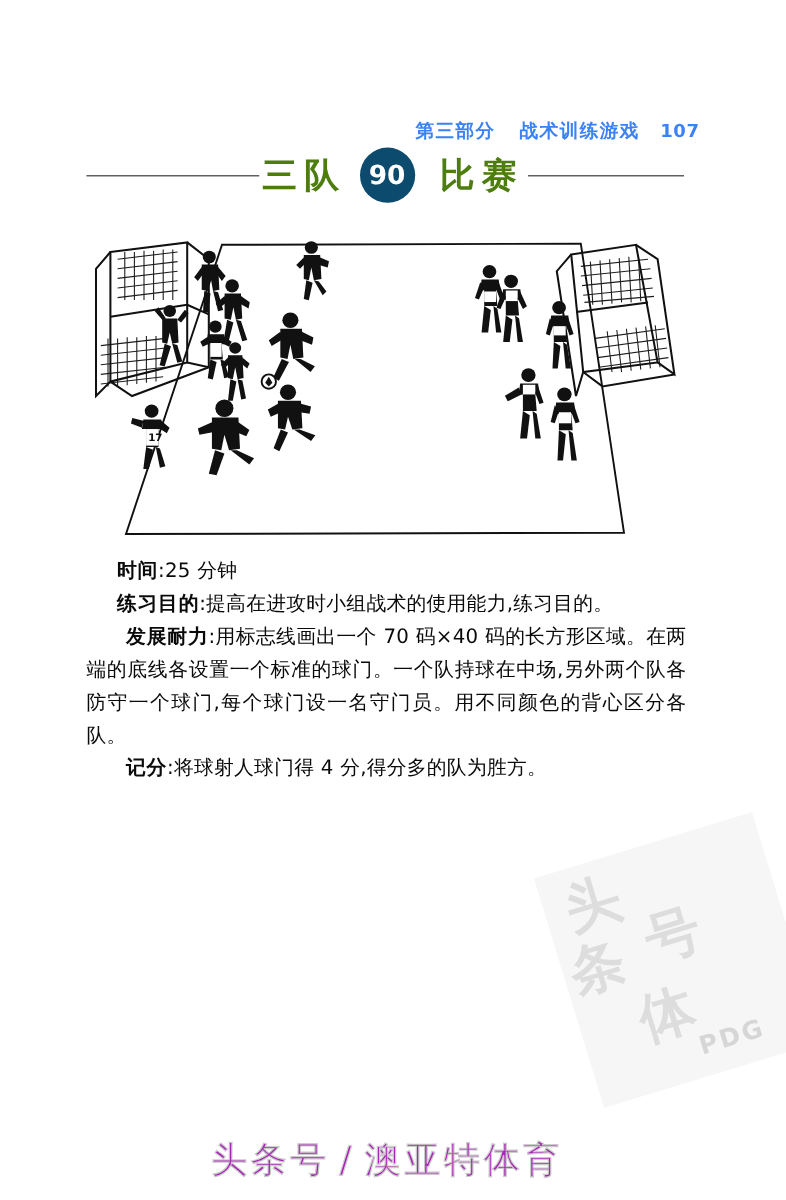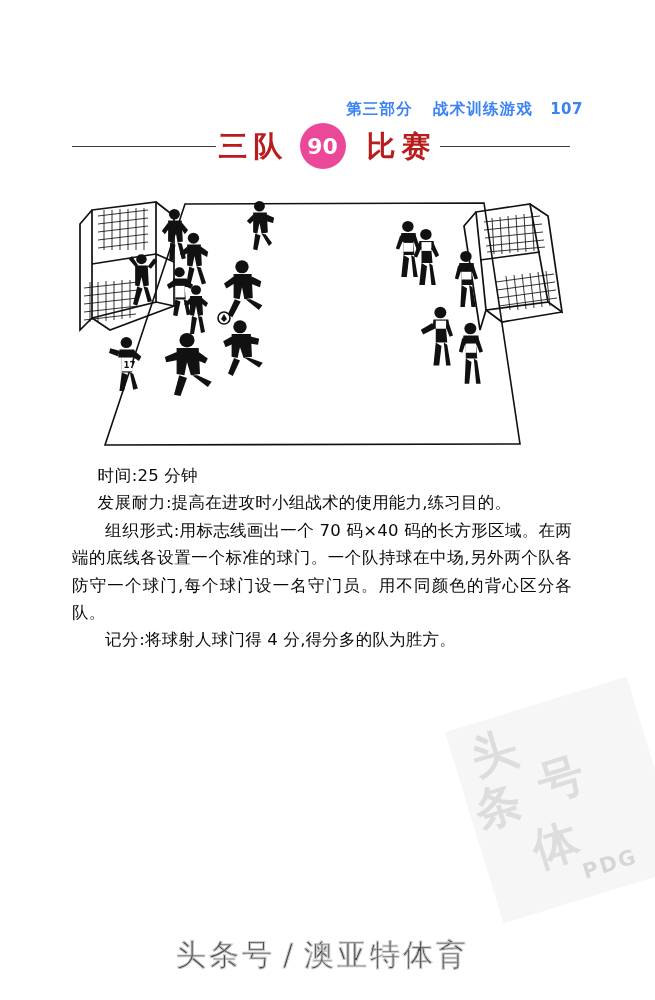--- a/index.html
+++ b/index.html
@@ -70,36 +70,36 @@
     height: 56px;
     display: flex;
     align-items: center;
     justify-content: center;
     gap: 0;
   }
   .title-word {
     font-size: 29px;
     font-weight: 700;
     letter-spacing: 6px;
-    color: #b91c1c;
+    color: #4d7c0f;
     line-height: 1;
     position: relative;
     z-index: 3;
     background: #fff;
     padding: 0 3px;
   }
   .title-word.left-w  { margin-right: 8px; }
   .title-word.right-w { margin-left: 18px; }
   .badge {
     position: relative;
     z-index: 4;
     width: 46px;
     height: 46px;
     border-radius: 50%;
-    background: #ec4899;
+    background: #0c4a6e;
     color: #fff;
     display: flex;
     align-items: center;
     justify-content: center;
     font-size: 22px;
     font-weight: 700;
     letter-spacing: 0px;
     font-family: "DejaVu Sans", "Liberation Sans", sans-serif;
   }
 
@@ -127,21 +127,21 @@
   }
   .para {
     margin: 0;
     text-indent: 2em;
     text-align: justify;
     text-justify: inter-ideograph;
     letter-spacing: 0.2px;
   }
   .para.tight { text-indent: 1.55em; }
   .lbl {
-    font-weight: 400;
+    font-weight: 700;
     letter-spacing: 0.6px;
   }
 
   
   .wm-pdg {
     position: absolute;
     left: 470px;
     top: 700px;
     width: 190px;
     height: 200px;
@@ -175,29 +175,29 @@
     font-size: 21px;
     letter-spacing: 2px;
     font-weight: 600;
     color: rgba(0,0,0,0.13);
     font-family: "DejaVu Sans", "Liberation Sans", sans-serif;
   }
 
   .footer-wm {
     position: absolute;
     left: 0;
-    bottom: 24px;
+    bottom: 12px;
     width: 655px;
     text-align: center;
     padding-right: 10px;
     box-sizing: border-box;
     font-size: 30px;
     font-weight: 400;
     letter-spacing: 3px;
-    color: #404040;
+    color: #a21caf;
     -webkit-text-stroke: 1px #c9c9c9;
     text-shadow: 0 0 0 #c9c9c9;
     opacity: 0.95;
     z-index: 2;
     white-space: nowrap;
   }
   .footer-wm .slash { padding: 0 8px; -webkit-text-stroke: 1px #cfcfcf; }
 </style>
 </head>
 <body>
@@ -402,22 +402,22 @@
           <path d="M16 12 L20 24 L17 25 L14 17 Z"></path>
           <path d="M5 30 L4 52 L8 52 L10 33 Z"></path>
           <path d="M12 30 L14 52 L18 52 L15 32 Z"></path>
         </g>
       </g>
     </svg>
   </div>
 
   <div class="body">
     <p class="para tight"><span class="lbl">时间</span><span>:25 分钟</span></p>
-    <p class="para tight"><span class="lbl">发展耐力</span><span>:提高在进攻时小组战术的使用能力,练习目的。</span></p>
-    <p class="para"><span class="lbl">组织形式</span><span>:用标志线画出一个 70 码×40 码的长方形区域。在两端的底线各设置一个标准的球门。一个队持球在中场,另外两个队各防守一个球门,每个球门设一名守门员。用不同颜色的背心区分各队。</span></p>
+    <p class="para tight"><span class="lbl">练习目的</span><span>:提高在进攻时小组战术的使用能力,练习目的。</span></p>
+    <p class="para"><span class="lbl">发展耐力</span><span>:用标志线画出一个 70 码×40 码的长方形区域。在两端的底线各设置一个标准的球门。一个队持球在中场,另外两个队各防守一个球门,每个球门设一名守门员。用不同颜色的背心区分各队。</span></p>
     <p class="para"><span class="lbl">记分</span><span>:将球射人球门得 4 分,得分多的队为胜方。</span></p>
   </div>
 
   <div class="wm-pdg">
     <div class="wm-pdg-inner"></div>
     <div class="wm-glyphs">
       <span class="wm-g1">头</span>
       <span class="wm-g2">条</span>
       <span class="wm-g3">号</span>
       <span class="wm-g4">体</span>

